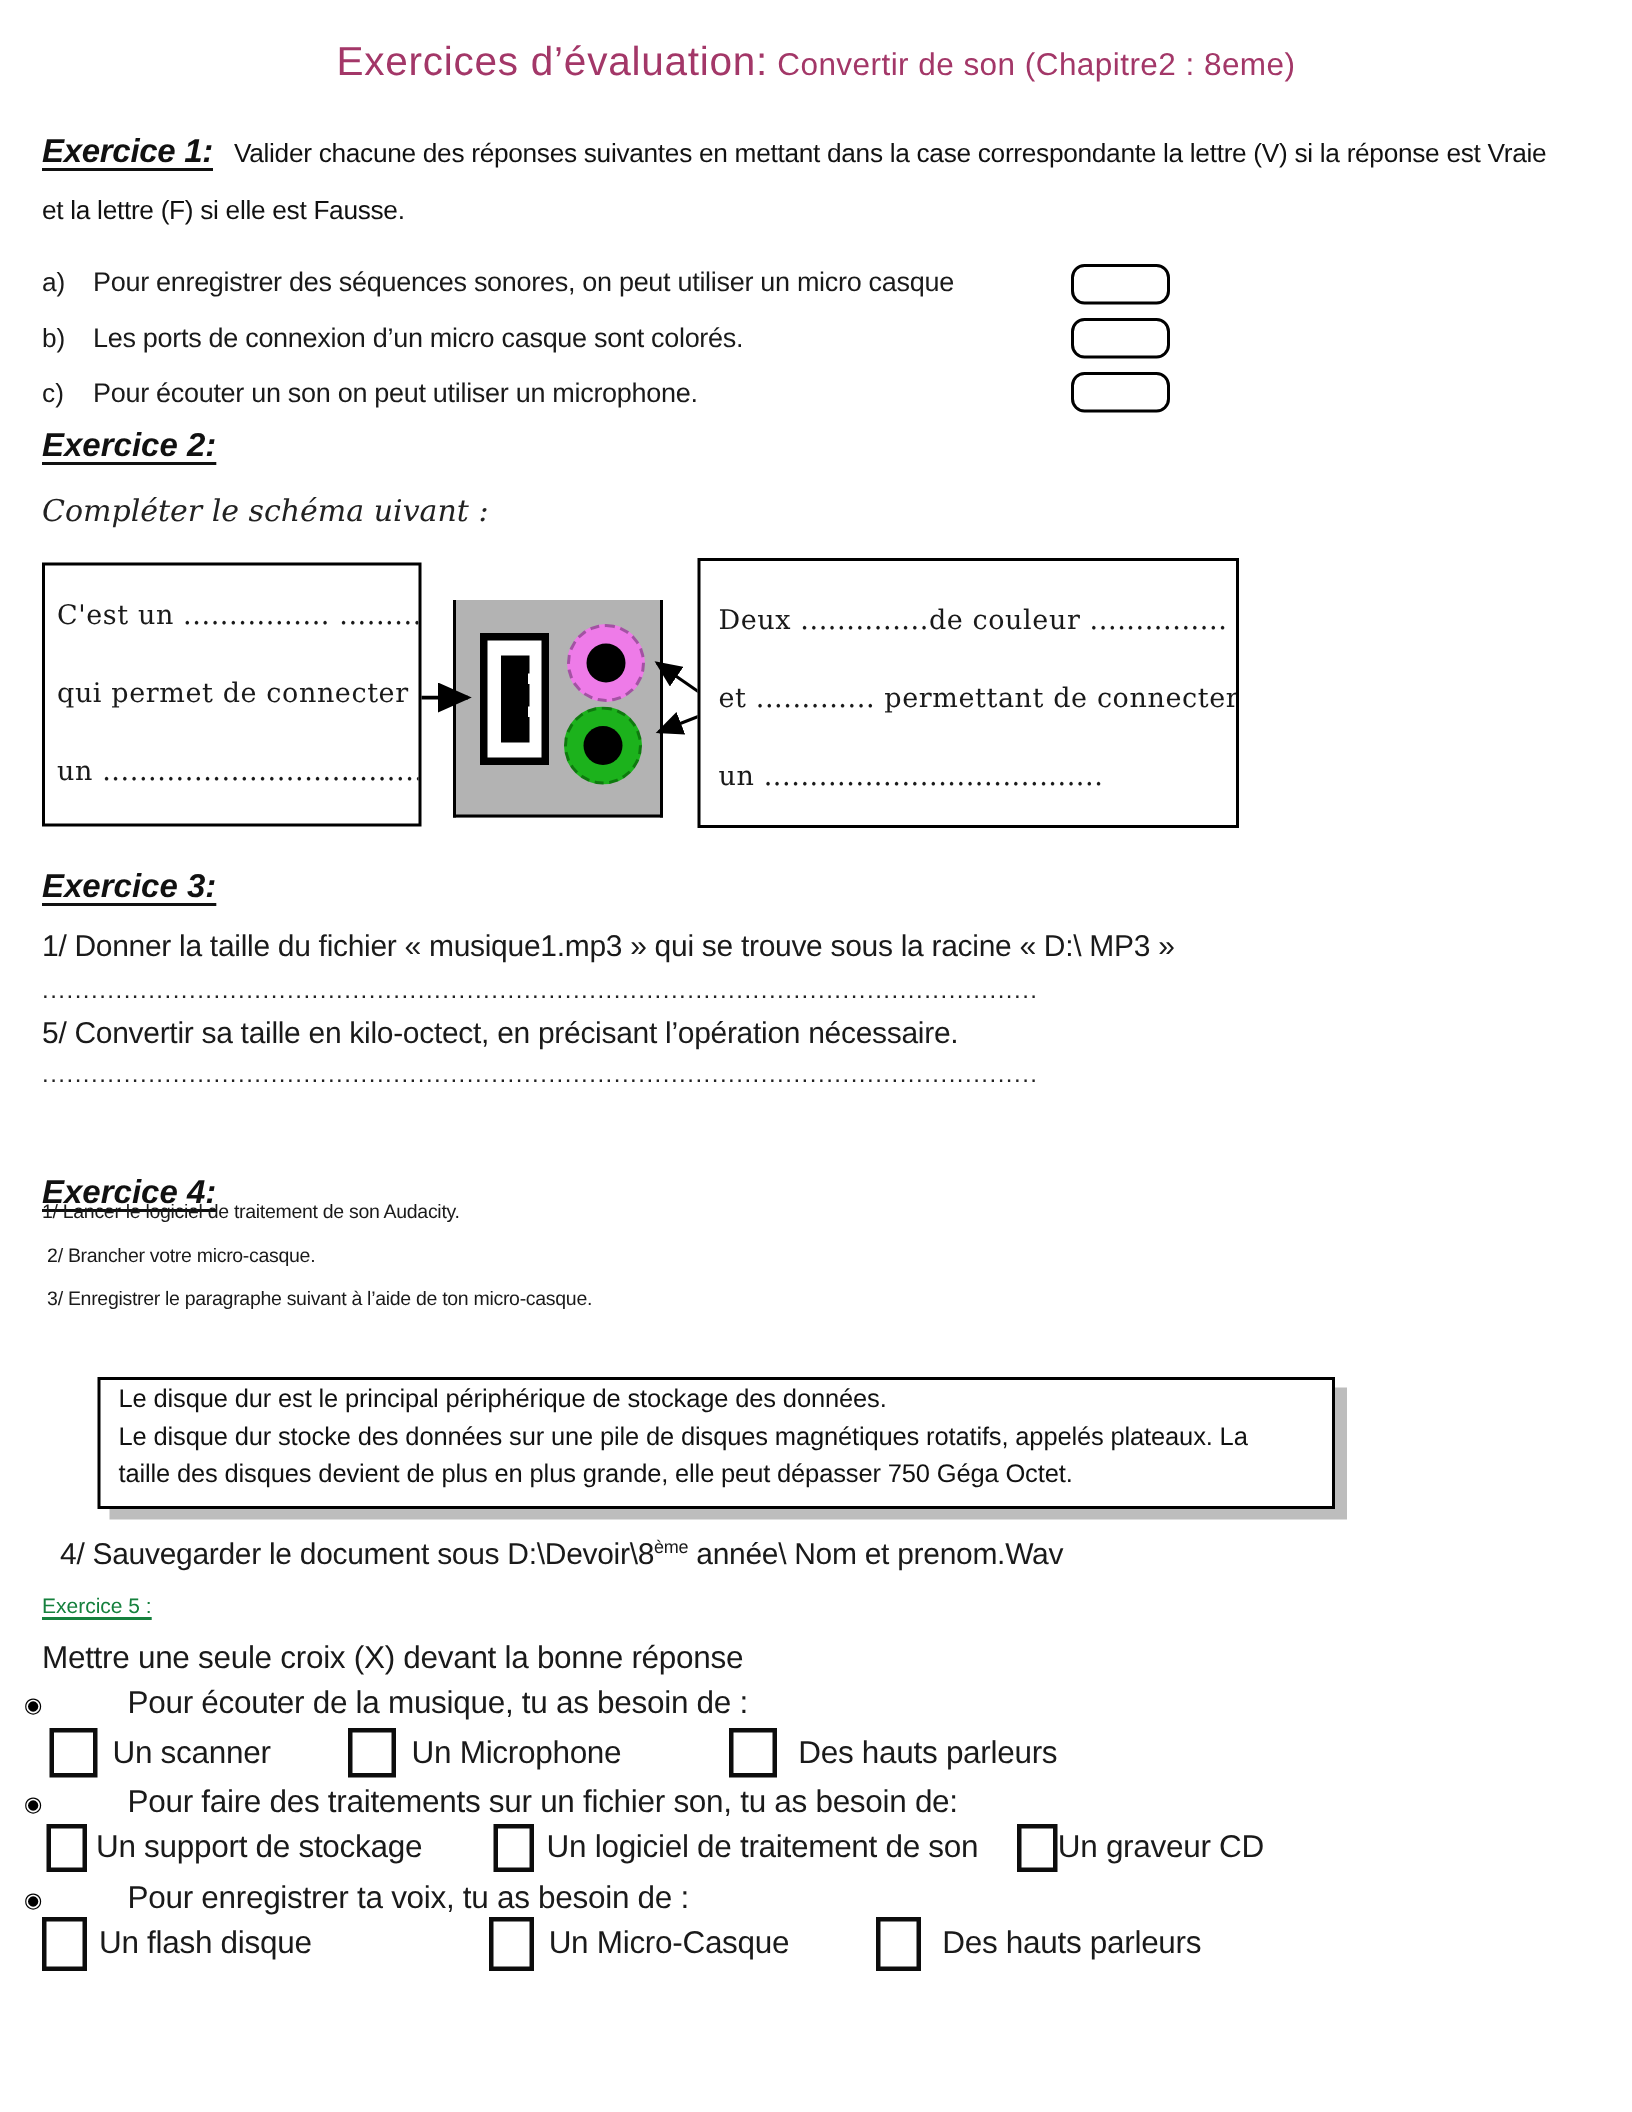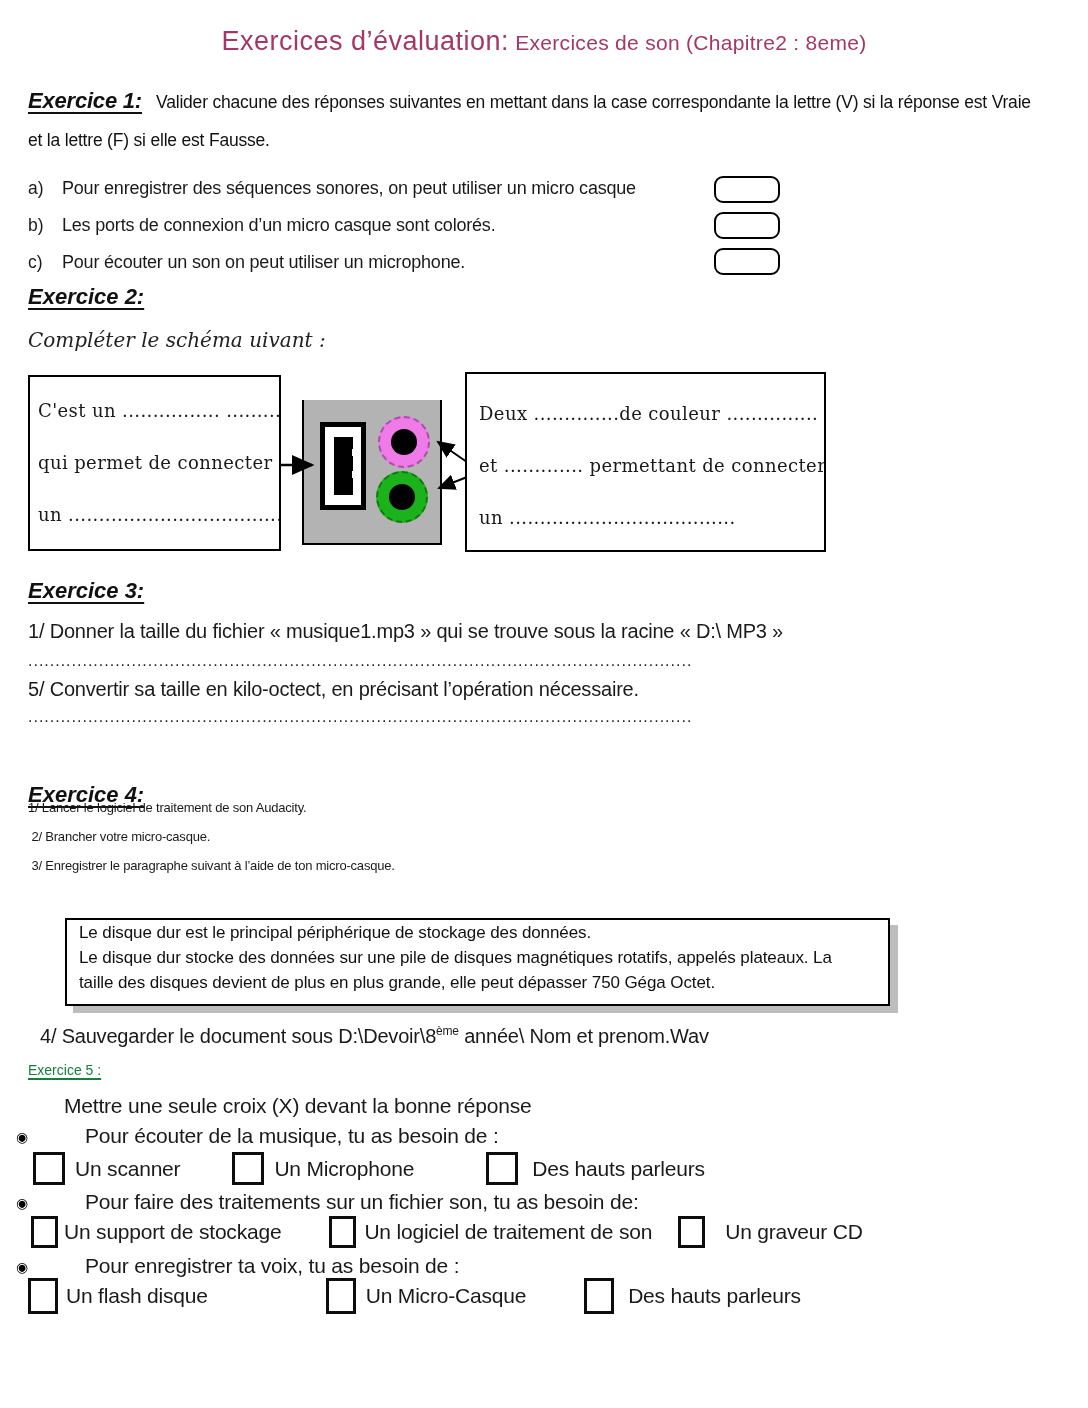--- a/index.html
+++ b/index.html
@@ -91,38 +91,38 @@
     border:2.5px solid #000; background:#fff;
     box-shadow:8px 7px 0 0 #bdbdbd;
     padding:0 12px 9px 12px;
     font-size:17px; line-height:25px; letter-spacing:-0.1px; color:#111;
   }
   .ex4-step4 { position:absolute; top:1024px; left:40px; font-size:20px; letter-spacing:-0.2px; white-space:nowrap; }
   .ex4-step4 sup { font-size:12px; }
 
   
   .ex5-heading { position:absolute; top:1062px; left:28px; }
-  .ex5-instruction { position:absolute; top:1094px; left:28px; font-size:21px; letter-spacing:-0.2px;margin-left:36px; }
+  .ex5-instruction { position:absolute; top:1094px; left:28px; font-size:21px; letter-spacing:-0.2px; }
   .bullet-row { position:absolute; left:16px; font-size:21px; letter-spacing:-0.2px; white-space:nowrap; }
   .bullet-glyph { display:inline-block; width:69px; font-size:14px; vertical-align:1px; color:#000; }
   .q1 { top:1124px; } .q2 { top:1190px; } .q3 { top:1254px; }
   .cb-row { position:absolute; left:28px; display:flex; align-items:center; font-size:21px; letter-spacing:-0.2px; white-space:nowrap; }
   .cbr1 { top:1152px; } .cbr2 { top:1216px; } .cbr3 { top:1278px; }
   .cb { border:3px solid #0d0d0d; background:#fff; flex:0 0 auto; }
   .cb-a { width:32px; height:33px; }
   .cb-b { width:27px; height:32px; }
   .cb-c { width:30px; height:36px; }
 </style>
 </head>
 <body>
 
 <div class="page">
 
   <div class="title-row">
-    <span class="title-main">Exercices d’évaluation:</span><span class="title-sub"> Exercices de son (Chapitre2 : 8eme)</span>
+    <span class="title-main">Exercices d’évaluation:</span><span class="title-sub"> Convertir de son (Chapitre2 : 8eme)</span>
   </div>
 
   <div class="ex1-line1 bodytext">
     <span class="ex-heading">Exercice 1:</span><span>Valider chacune des réponses suivantes en mettant dans la case correspondante la lettre (V) si la réponse est Vraie</span>
   </div>
   <div class="ex1-line2 bodytext">et la lettre (F) si elle est Fausse.</div>
 
   <div class="ex1-items">
     <div class="ex1-item">
       <span class="ex1-letter">a)</span>
@@ -223,21 +223,21 @@
 
   <div class="bullet-row q2">
     <span class="bullet-glyph">◉</span><span>Pour faire des traitements sur un fichier son, tu as besoin de:</span>
   </div>
   <div class="cb-row cbr2">
     <span class="cb cb-b" style="margin-left:3px;"></span>
     <span style="margin-left:6px;">Un support de stockage</span>
     <span class="cb cb-b" style="margin-left:48px;"></span>
     <span style="margin-left:8px;">Un logiciel de traitement de son</span>
     <span class="cb cb-b" style="margin-left:26px;"></span>
-    <span style="margin-left:20px;">Un graveur CD</span>
+    <span style="margin-left:0;">Un graveur CD</span>
   </div>
 
   <div class="bullet-row q3">
     <span class="bullet-glyph">◉</span><span>Pour enregistrer ta voix, tu as besoin de :</span>
   </div>
   <div class="cb-row cbr3">
     <span class="cb cb-c"></span>
     <span style="margin-left:8px;">Un flash disque</span>
     <span class="cb cb-c" style="margin-left:118px;"></span>
     <span style="margin-left:10px;">Un Micro-Casque</span>

